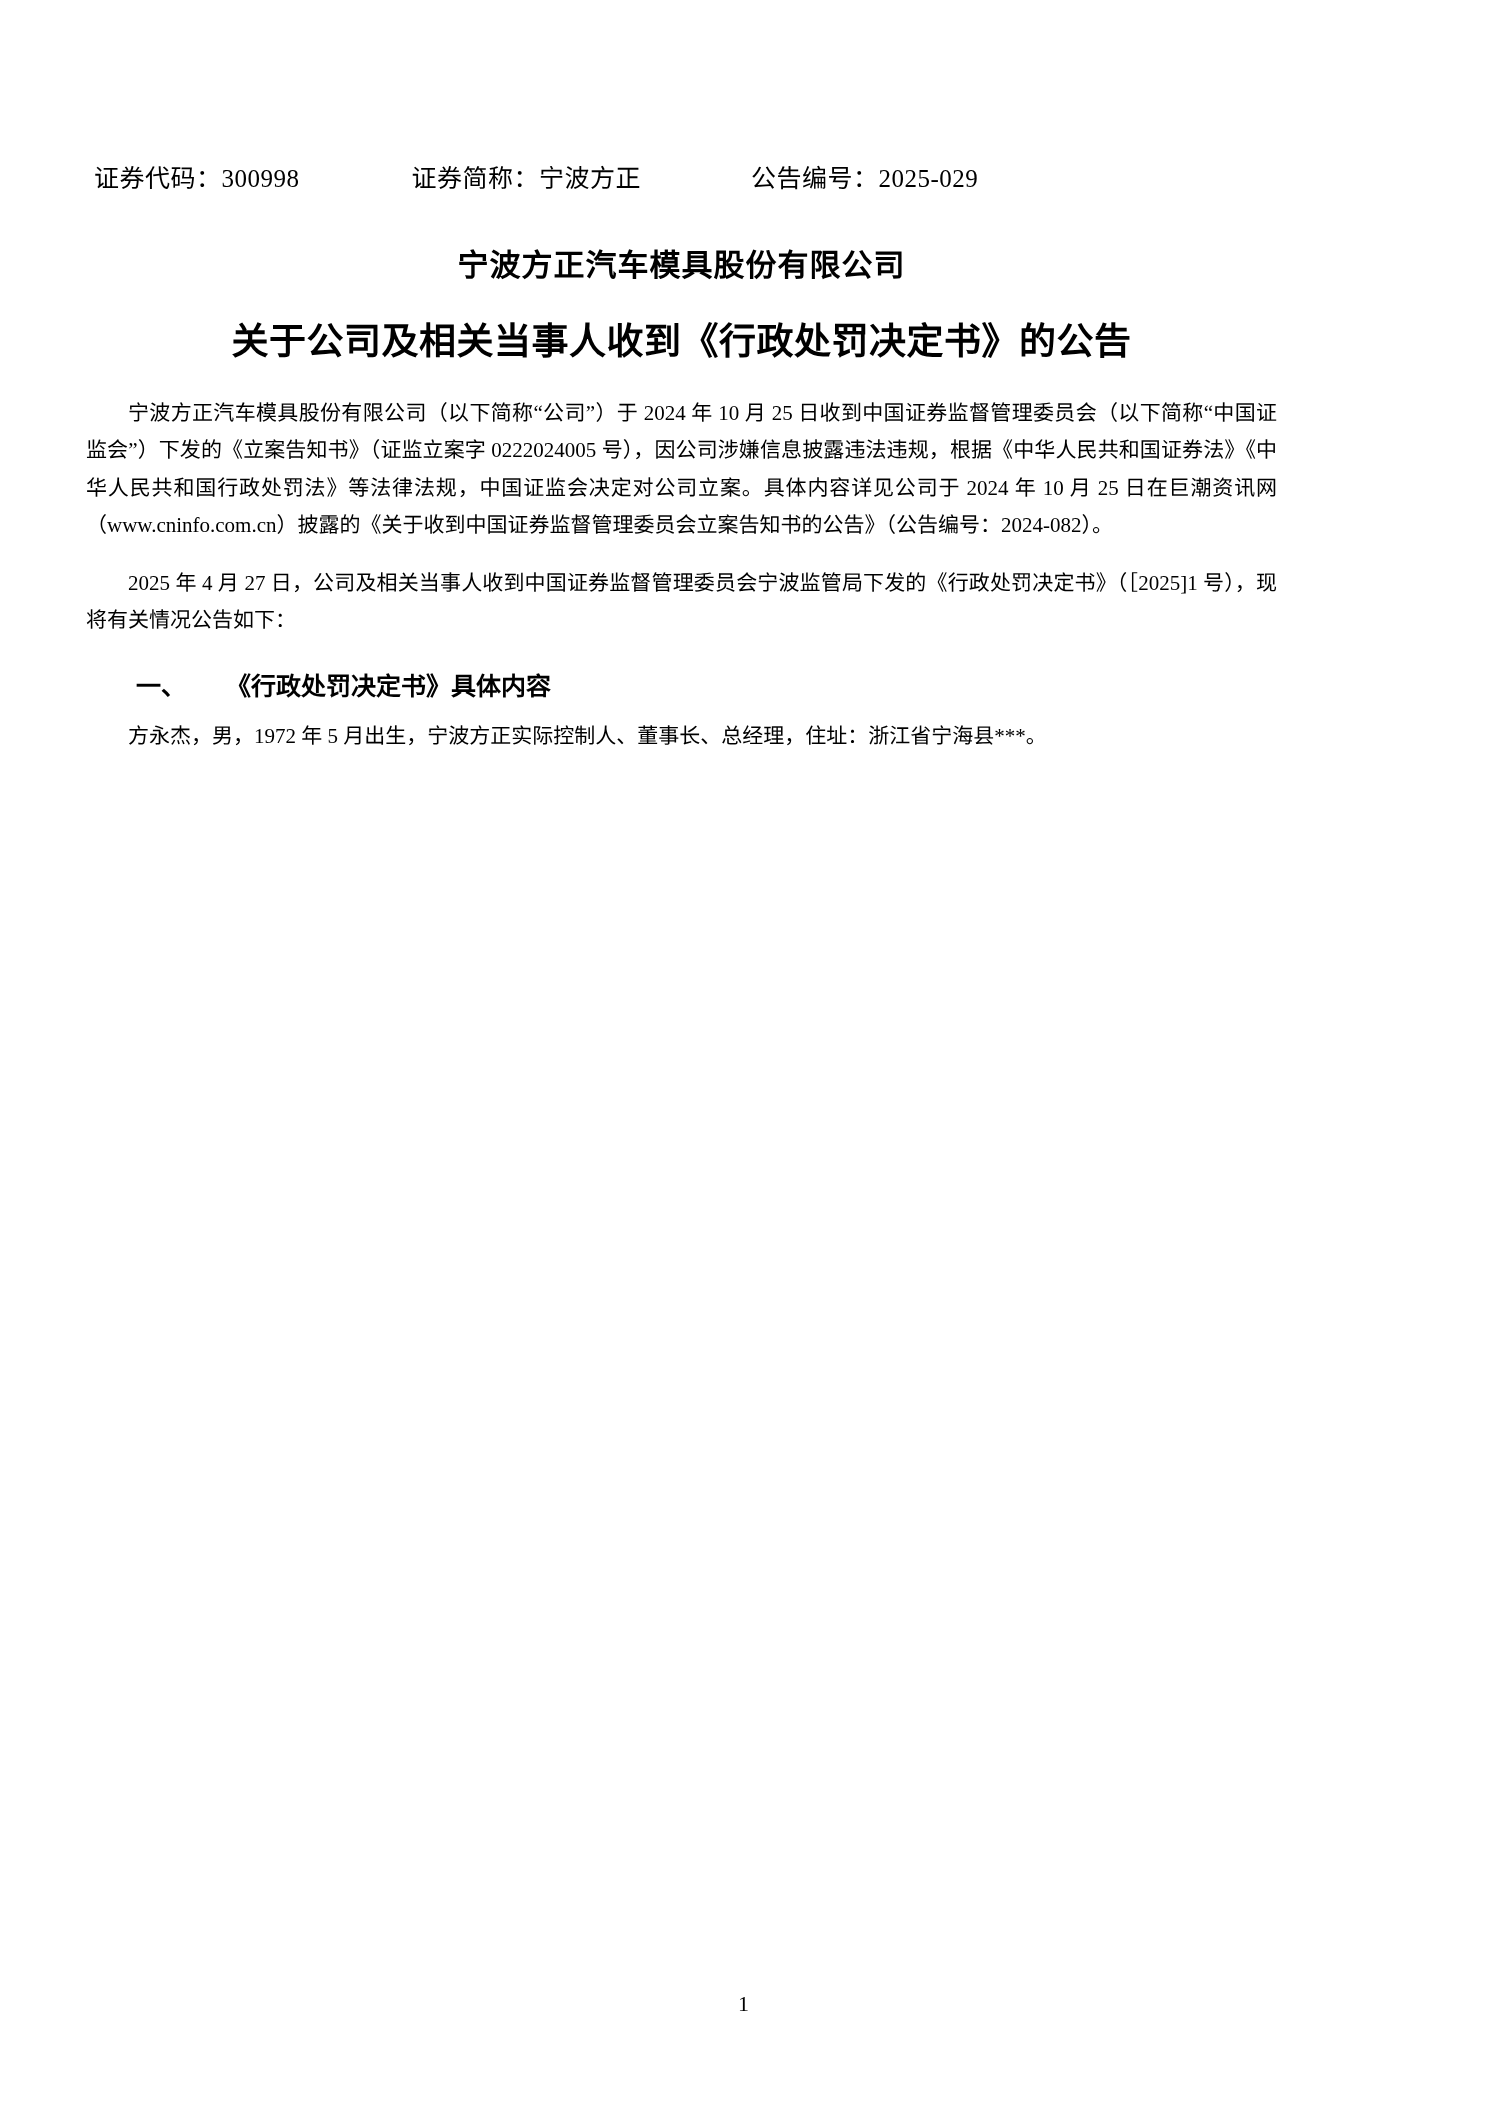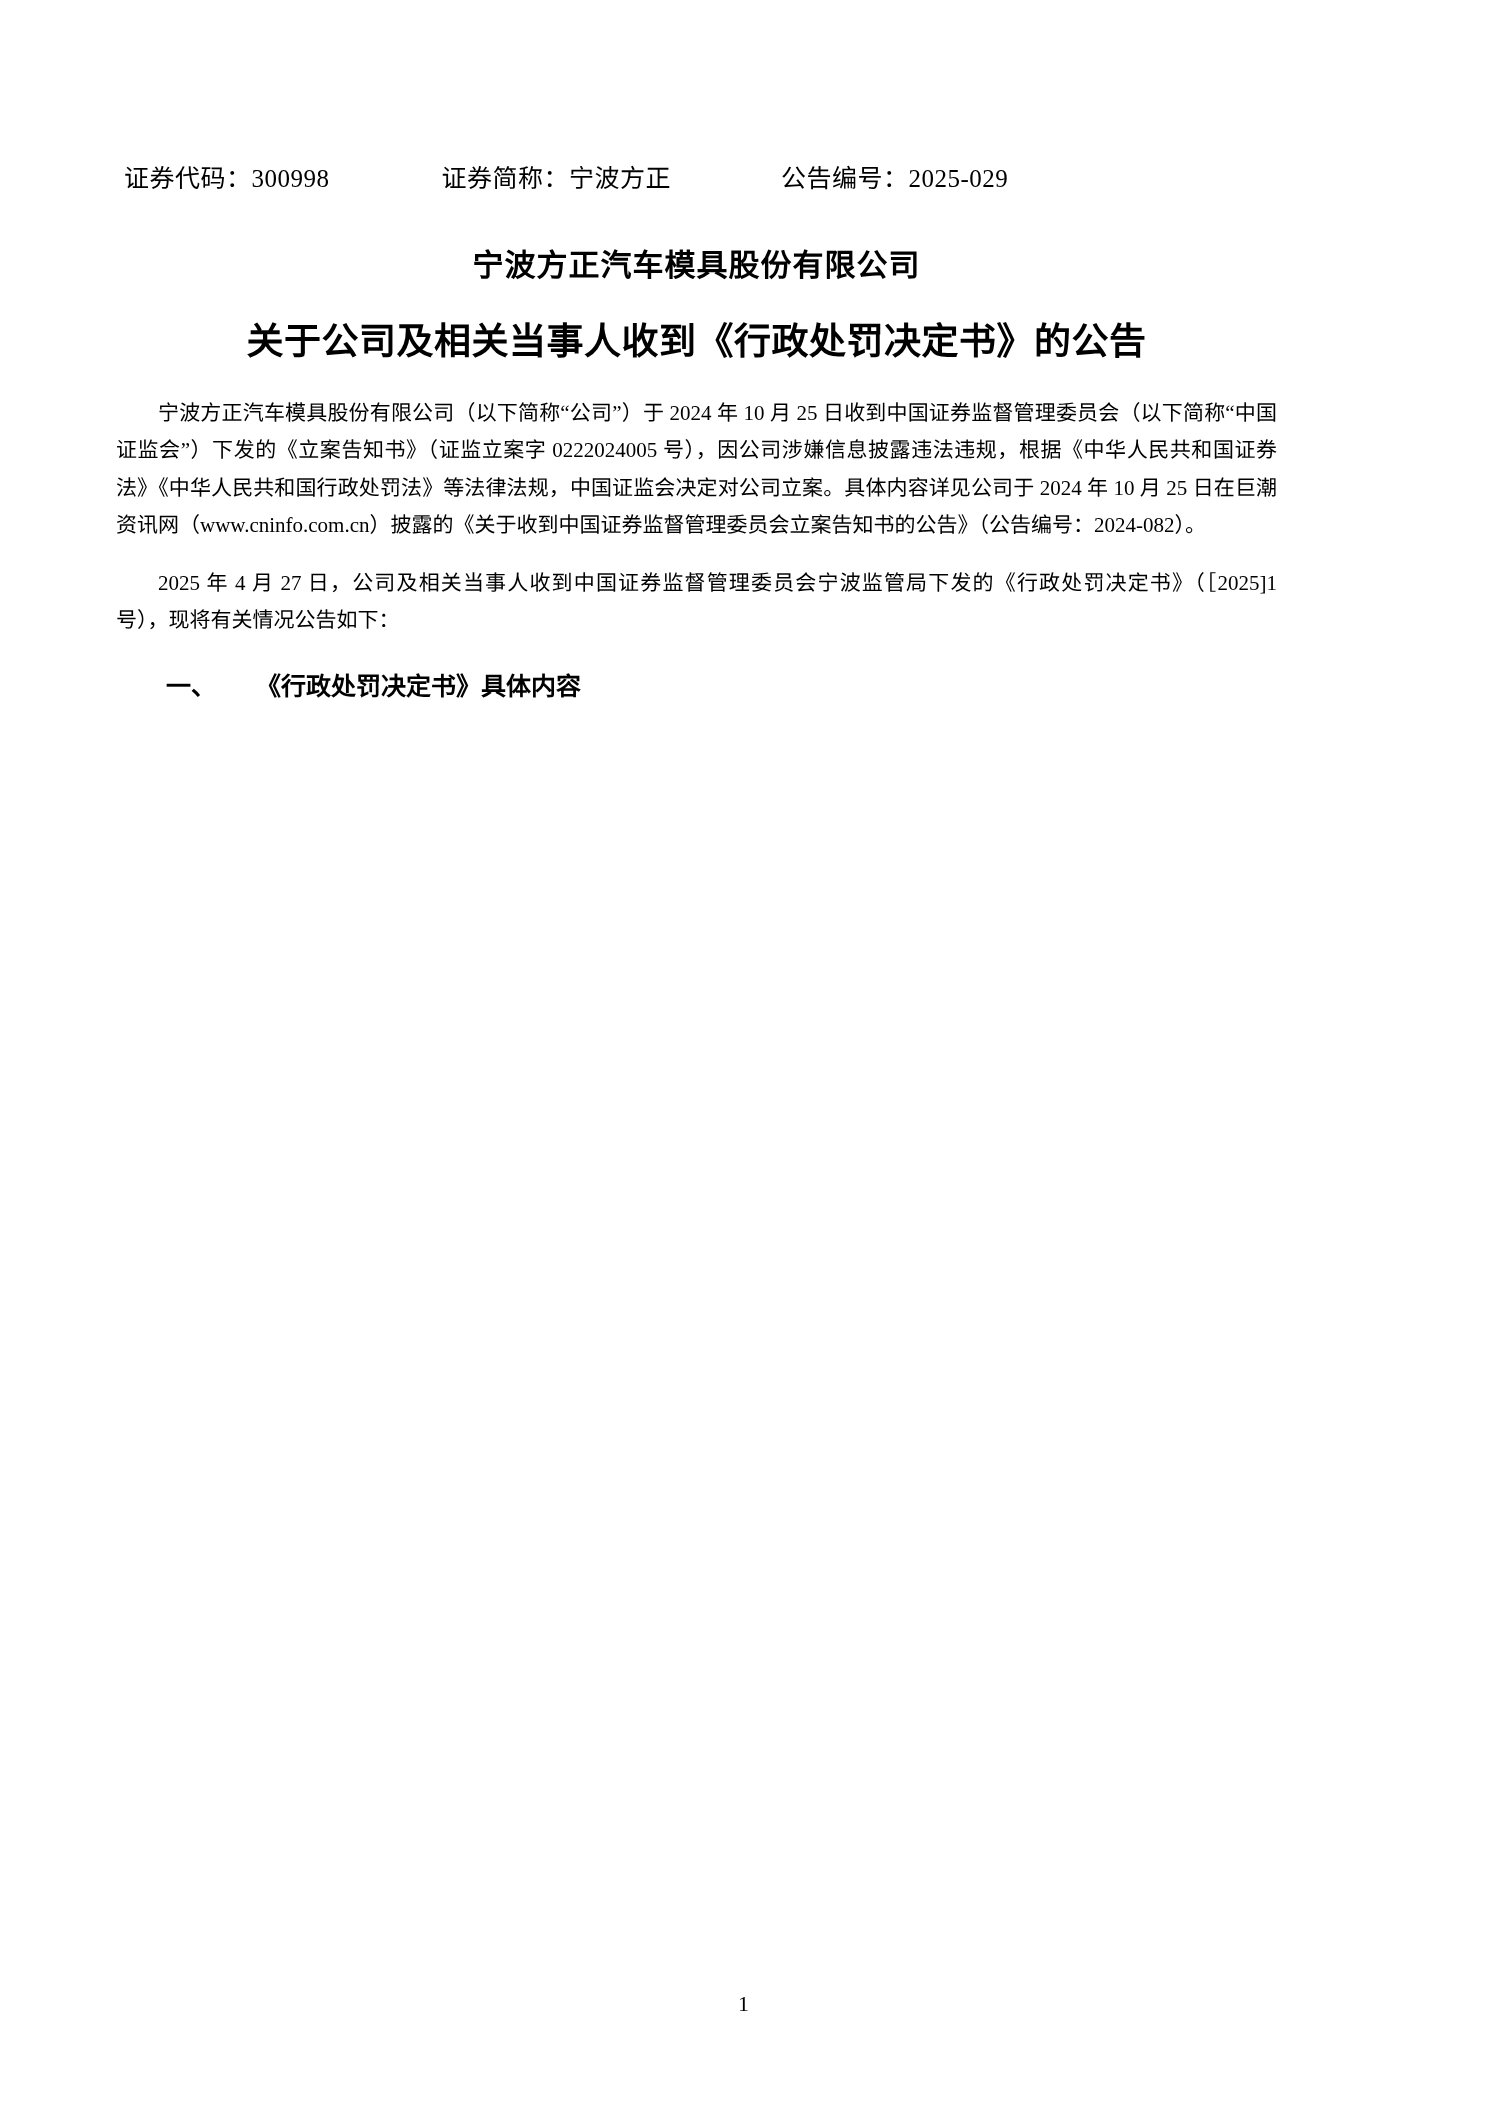--- a/index.html
+++ b/index.html
@@ -10,21 +10,21 @@
   body {
     font-family: "Liberation Serif", "DejaVu Serif", serif;
     color: #000000;
   }
   .page {
     width: 1487px;
     height: 2105px;
     position: relative;
     background: #ffffff;
     box-sizing: border-box;
-    padding: 150px 210px 0 116px;
+    padding: 150px 210px 0 86px;
     overflow: hidden;
   }
   .header-row {
     display: flex;
     align-items: baseline;
     font-size: 25px;
     letter-spacing: 0.5px;
     margin-top: 8px;
     margin-bottom: 46px;
   }
@@ -113,15 +113,16 @@
   <h2 class="title-sub">关于公司及相关当事人收到《行政处罚决定书》的公告</h2>
 
 
   <p class="body-p">宁波方正汽车模具股份有限公司（以下简称“公司”）于 2024 年 10 月 25 日收到中国证券监督管理委员会（以下简称“中国证监会”）下发的《立案告知书》（证监立案字 0222024005 号），因公司涉嫌信息披露违法违规，根据《中华人民共和国证券法》《中华人民共和国行政处罚法》等法律法规，中国证监会决定对公司立案。具体内容详见公司于 2024 年 10 月 25 日在巨潮资讯网（www.cninfo.com.cn）披露的《关于收到中国证券监督管理委员会立案告知书的公告》（公告编号：2024-082）。</p>
   <p class="body-p">2025 年 4 月 27 日，公司及相关当事人收到中国证券监督管理委员会宁波监管局下发的《行政处罚决定书》（［2025]1 号），现将有关情况公告如下：</p>
 
   <div class="section-heading">
     <span>一、</span><span class="num-gap"></span><span>《行政处罚决定书》具体内容</span>
   </div>
 
+  <p class="body-p tight">方永杰，男，1972 年 5 月出生，宁波方正实际控制人、董事长、总经理，住址：浙江省宁海县***。</p>
 
   <div class="page-number">1</div>
 </div>
 
 </body></html>

